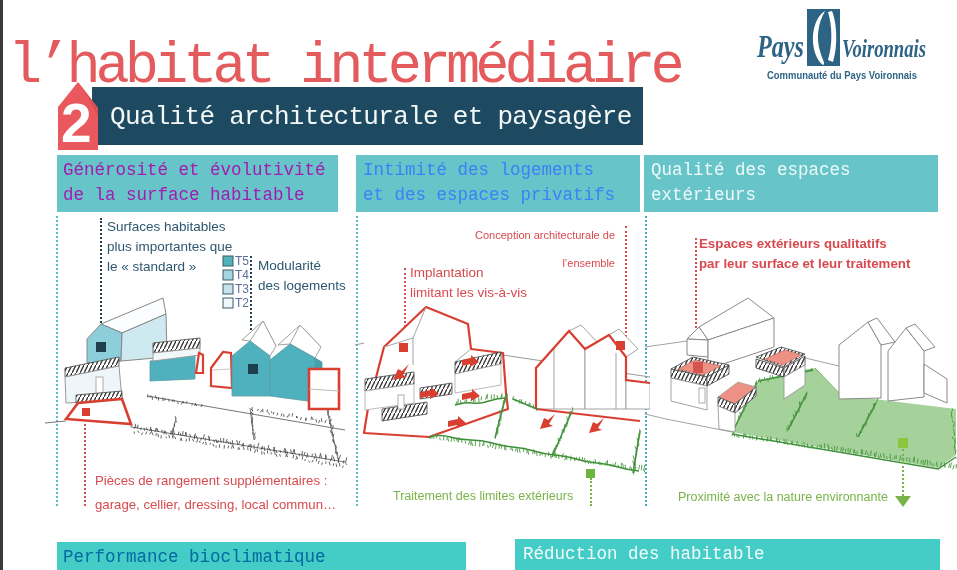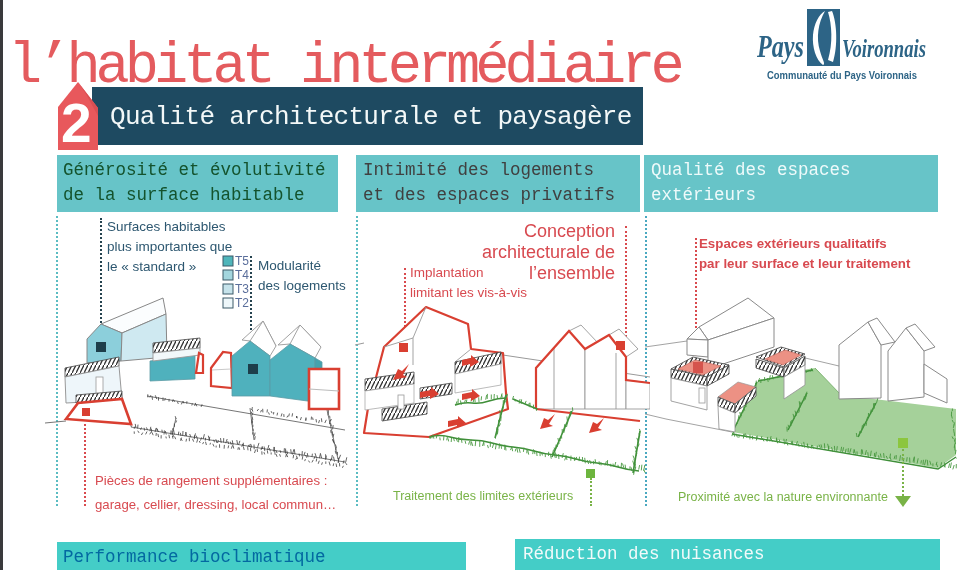--- a/index.html
+++ b/index.html
@@ -33,24 +33,24 @@
 
 <div class="abs mono" style="left:110px;top:102px;font-size:26px;letter-spacing:-0.7px;color:#f3f8f8;white-space:nowrap;">Qualité architecturale et paysagère</div>
 
 <svg class="abs" style="left:53px;top:82px;" width="48" height="70" viewBox="0 0 48 70">
   <path d="M5 25 L25 0 L45 26 L45 68 L5 68 Z" fill="#e8585c"></path>
   <path d="M25 0 L45 26 L45 34 L33 12 Z" fill="#d94f53"></path>
   <text x="8" y="60" font-family="Liberation Sans, sans-serif" font-weight="bold" font-size="55" fill="#ffffff">2</text>
 </svg>
 
 <div class="abs" style="left:57px;top:155px;width:281px;height:57px;background:#67c4c8;"></div>
-<div class="abs mono" style="left:63px;top:158px;font-size:17.5px;line-height:25px;color:#14532d;white-space:nowrap;">Générosité et évolutivité<br>de la surface habitable</div>
+<div class="abs mono" style="left:63px;top:158px;font-size:17.5px;line-height:25px;color:#a21caf;white-space:nowrap;">Générosité et évolutivité<br>de la surface habitable</div>
 
 <div class="abs" style="left:356px;top:155px;width:284px;height:57px;background:#67c4c8;"></div>
-<div class="abs mono" style="left:363px;top:158px;font-size:17.5px;line-height:25px;color:#404040;white-space:nowrap;">Intimité des logements<br>et des espaces privatifs</div>
+<div class="abs mono" style="left:363px;top:158px;font-size:17.5px;line-height:25px;color:#3b82f6;white-space:nowrap;">Intimité des logements<br>et des espaces privatifs</div>
 
 <div class="abs" style="left:644px;top:155px;width:294px;height:57px;background:#67c4c8;"></div>
 <div class="abs mono" style="left:651px;top:158px;font-size:17.5px;line-height:25px;color:#eefafa;white-space:nowrap;">Qualité des espaces<br>extérieurs</div>
 
 <div class="abs" style="left:56px;top:216px;width:0;height:290px;border-left:2px dotted #5bbcc2;"></div>
 
 <div class="abs" style="left:356px;top:216px;width:0;height:290px;border-left:2px dotted #5bbcc2;"></div>
 
 <div class="abs" style="left:645px;top:216px;width:0;height:290px;border-left:2px dotted #4aa8c0;"></div>
 
@@ -149,21 +149,21 @@
 
   <rect x="56" y="57" width="10" height="10" fill="#1d3e4a"></rect>
 
   <rect x="208" y="79" width="10" height="10" fill="#1d3e4a"></rect>
 </svg>
 
 <div class="abs" style="left:84px;top:424px;width:0;height:82px;border-left:2px dotted #d94a4e;"></div>
 
 <div class="abs" style="left:95px;top:469px;font-size:13.2px;line-height:24px;color:#d84a50;">Pièces de rangement supplémentaires :<br>garage, cellier, dressing, local commun…</div>
 
-<div class="abs" style="left:430px;top:221px;width:185px;font-size:18px;line-height:21px;color:#d84a50;text-align:right;">Conception architecturale de l’ensemble</div>
+<div class="abs" style="left:430px;top:221px;width:185px;font-size:11px;line-height:28px;color:#d84a50;text-align:right;">Conception architecturale de l’ensemble</div>
 
 <div class="abs" style="left:625px;top:226px;width:0;height:115px;border-left:2px dotted #d94a4e;"></div>
 
 <div class="abs" style="left:410px;top:263px;font-size:13.5px;line-height:20px;color:#d84a50;">Implantation<br>limitant les vis-à-vis</div>
 
 <div class="abs" style="left:404px;top:268px;width:0;height:75px;border-left:2px dotted #d94a4e;"></div>
 
 <svg class="abs" style="left:355px;top:285px;" width="295" height="215" viewBox="0 0 295 215">
 
   <path d="M0 60 L9 58 M121 66 L295 92" stroke="#999" stroke-width="1" fill="none"></path>
@@ -313,13 +313,13 @@
 <div class="abs" style="left:902px;top:449px;width:0;height:47px;border-left:2px dotted #79b347;"></div>
 
 <div class="abs" style="left:895px;top:496px;width:0;height:0;border-left:8px solid transparent;border-right:8px solid transparent;border-top:11px solid #79b347;"></div>
 
 <div class="abs" style="left:678px;top:490px;font-size:12.5px;color:#79b347;">Proximité avec la nature environnante</div>
 
 <div class="abs" style="left:57px;top:542px;width:409px;height:28px;background:#44cdc7;"></div>
 <div class="abs mono" style="left:63px;top:547px;font-size:17.5px;color:#0369a1;white-space:nowrap;">Performance bioclimatique</div>
 
 <div class="abs" style="left:515px;top:539px;width:425px;height:31px;background:#44cdc7;"></div>
-<div class="abs mono" style="left:523px;top:544px;font-size:17.5px;color:#f2fafa;white-space:nowrap;">Réduction des nuisances</div>
+<div class="abs mono" style="left:523px;top:544px;font-size:17.5px;color:#f2fafa;white-space:nowrap;">Réduction des habitable</div>
 
 </body></html>

